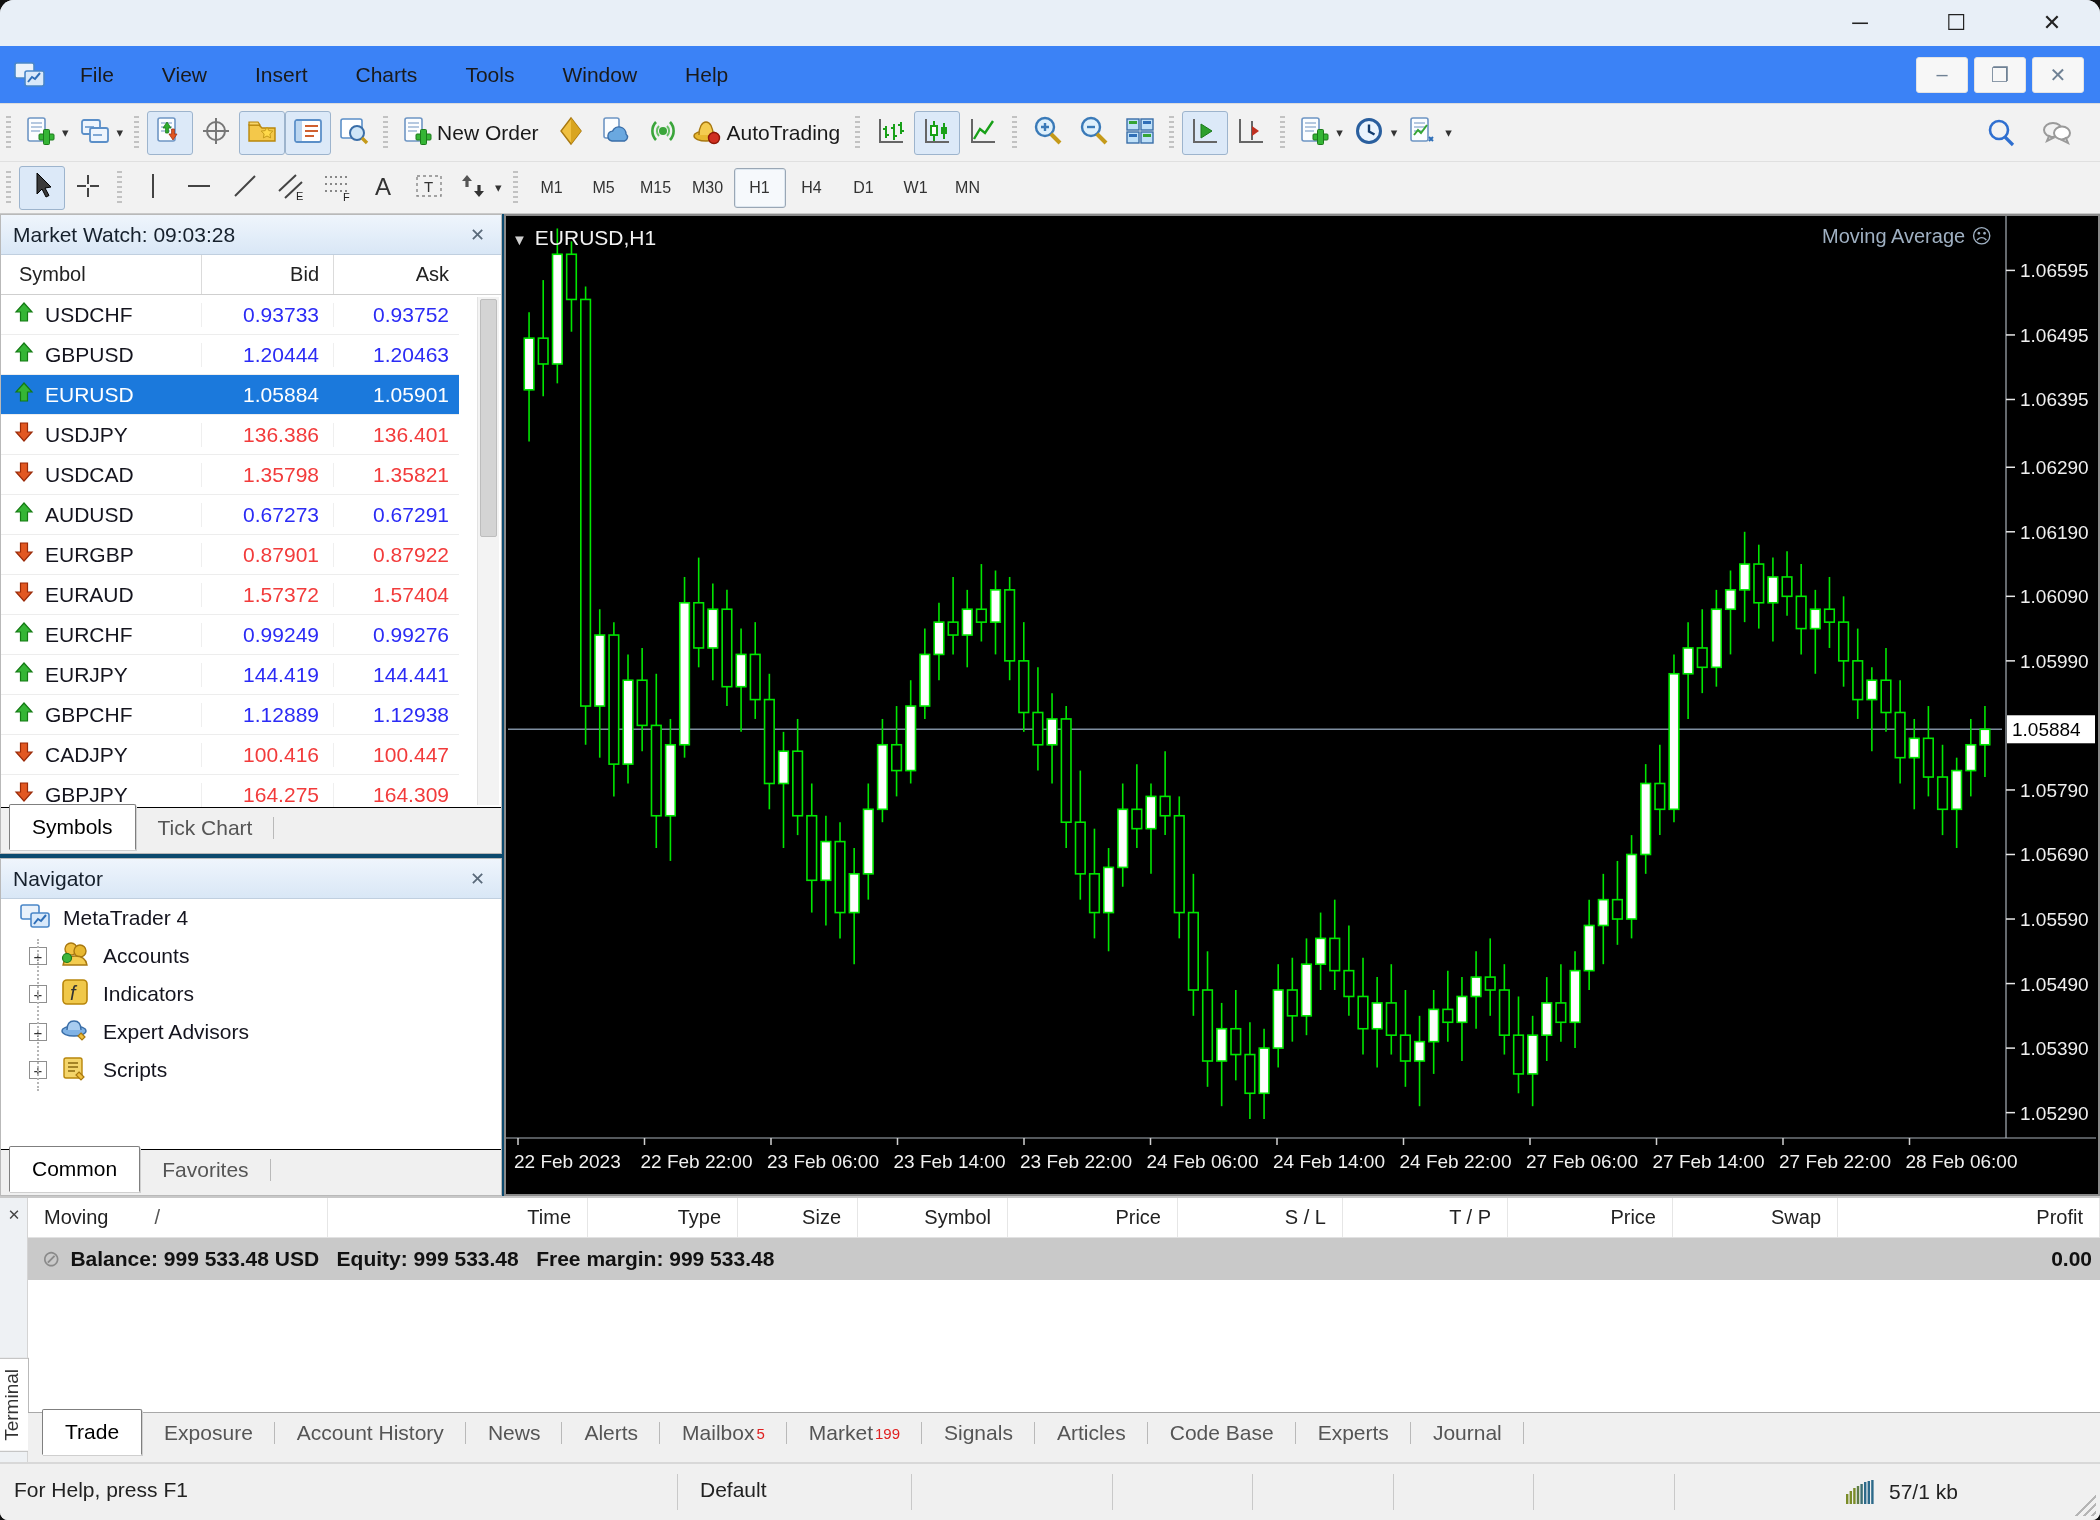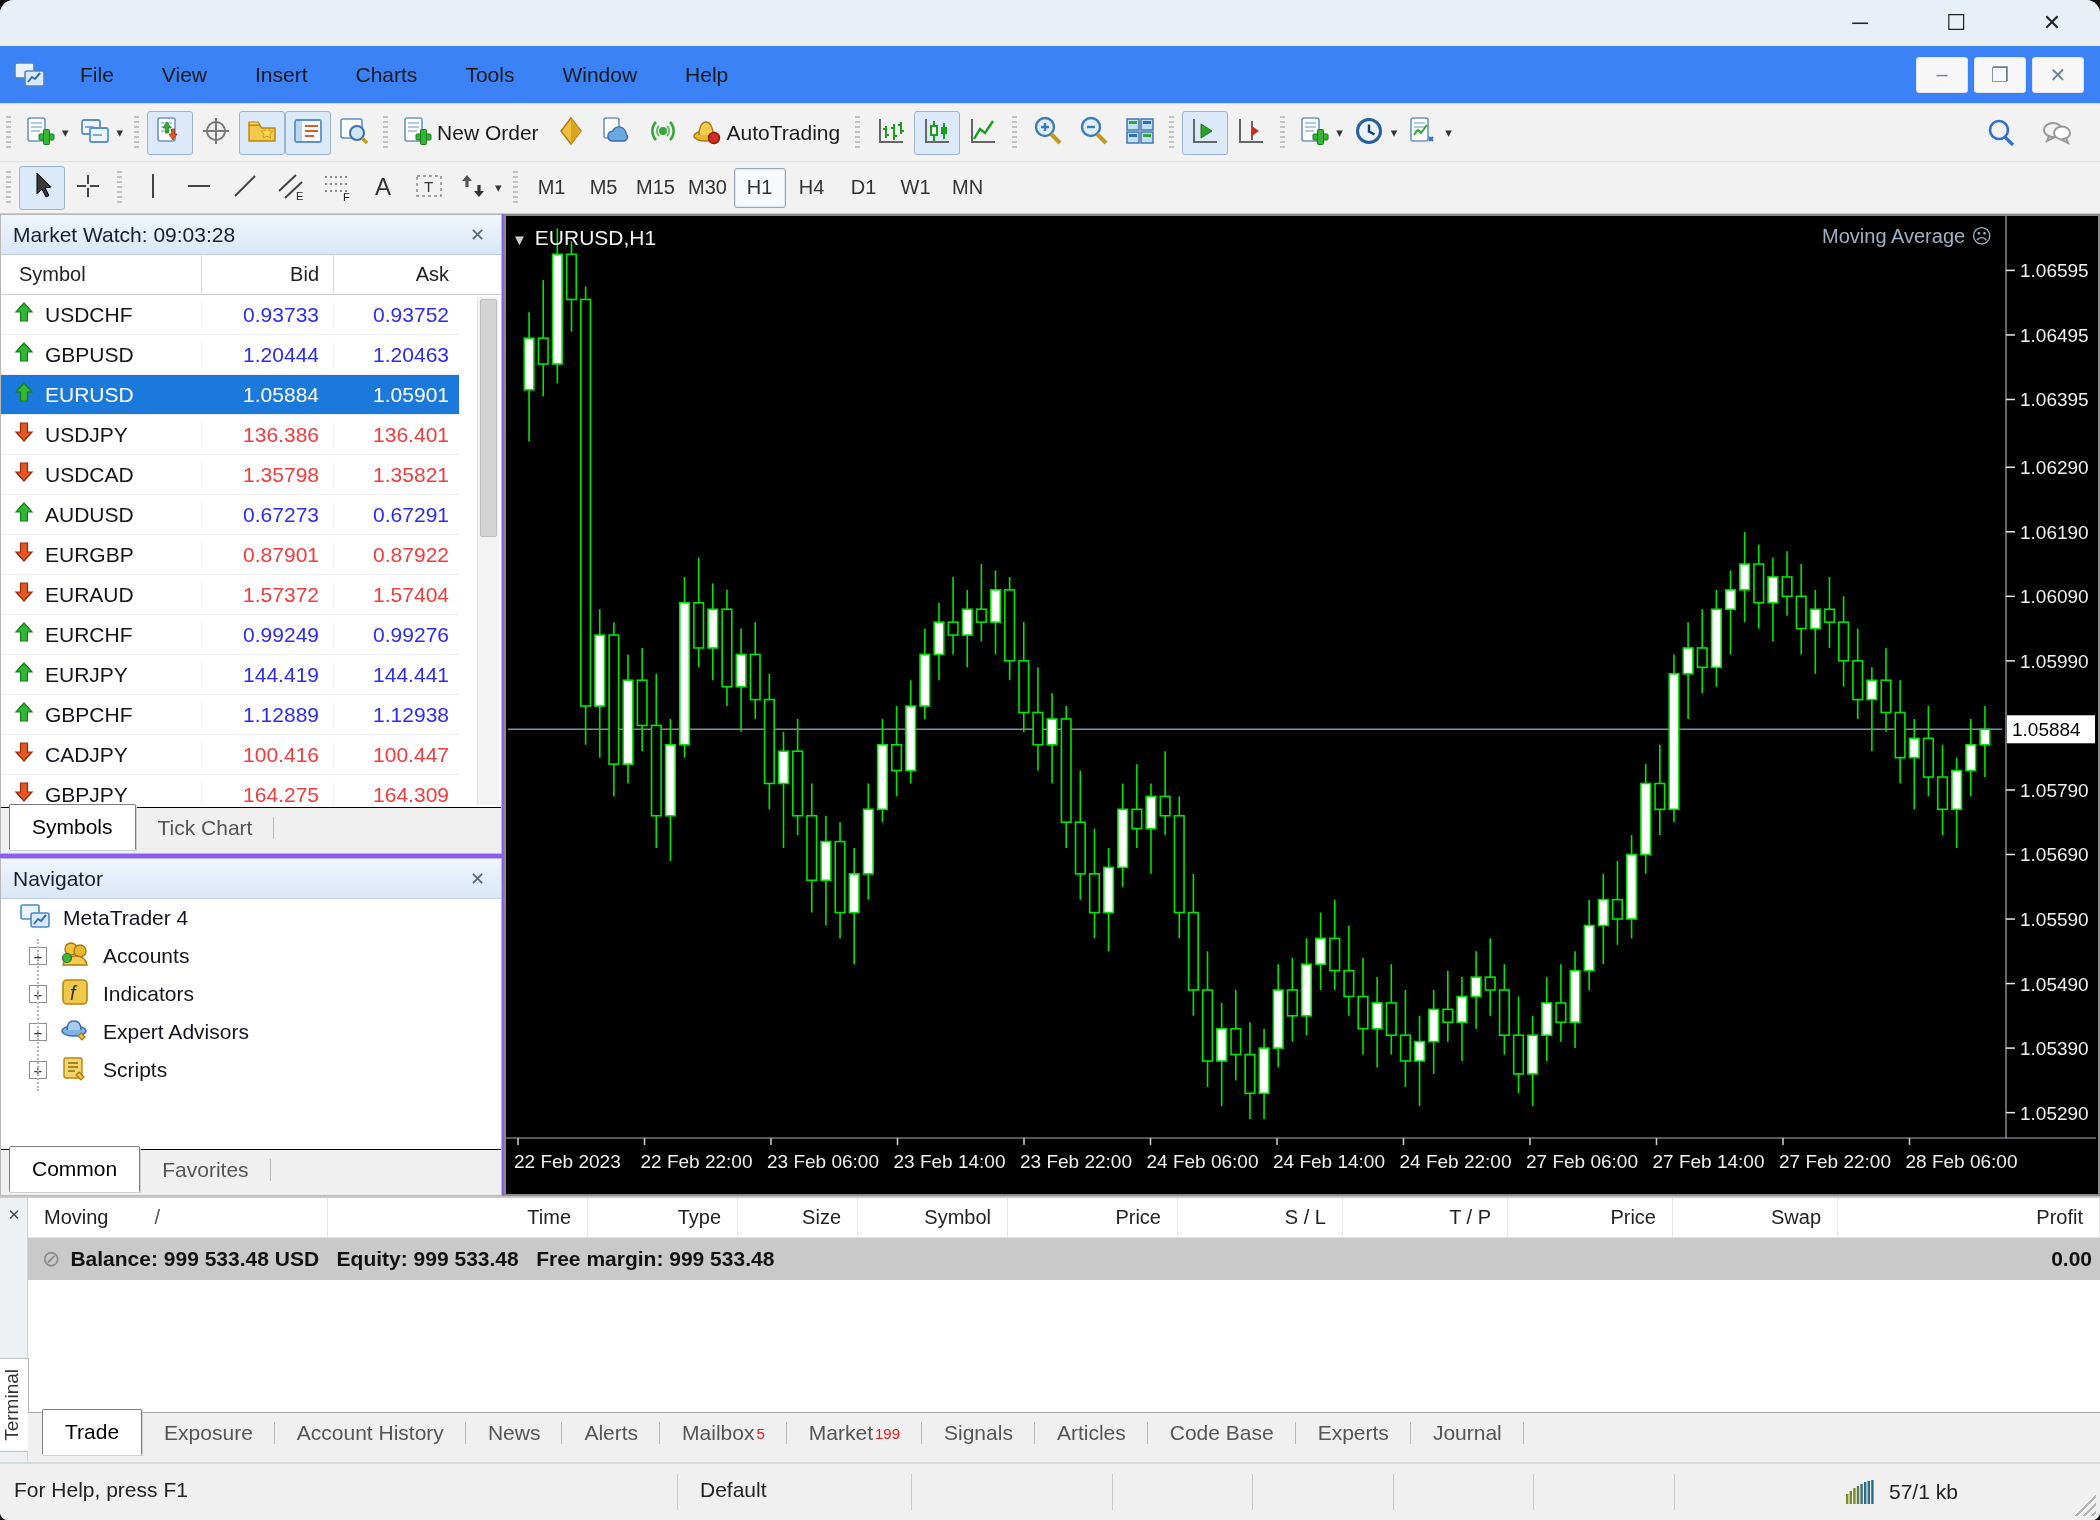--- a/index.html
+++ b/index.html
@@ -20,25 +20,25 @@
 
   
   #toolbar1{position:absolute;left:0;top:104px;width:2100px;height:58px;background:#f2f2f2;display:flex;align-items:center;border-bottom:1px solid #e0e0e0;}
   #toolbar2{position:absolute;left:0;top:162px;width:2100px;height:52px;background:#f2f2f2;display:flex;align-items:center;border-bottom:1px solid #c9c9c9;}
   .tb-handle{width:5px;height:34px;margin:0 8px 0 6px;background:repeating-linear-gradient(to bottom,#c2c2c2 0 2px,transparent 2px 5px);}
   .tb-btn{min-width:46px;height:44px;padding:0 4px;display:flex;align-items:center;justify-content:center;border:1px solid transparent;border-radius:3px;gap:4px;}
   .tb-btn.checked{background:#dcE9f8;border:1px solid #9db4cd;}
   .tb-label{font-size:21px;color:#1a1a1a;white-space:nowrap;padding-right:4px;}
   .dd{font-size:13px;color:#333;margin-left:2px;}
   #tb-right{margin-left:auto;display:flex;align-items:center;padding-right:20px;gap:10px;}
-  .tf-btn{min-width:52px;height:40px;display:flex;align-items:center;justify-content:center;font-size:20px;color:#333;border:1px solid transparent;border-radius:3px;}
+  .tf-btn{min-width:52px;height:40px;display:flex;align-items:center;justify-content:center;font-size:16px;color:#333;border:1px solid transparent;border-radius:3px;}
   .tf-btn.checked{background:#f6f9fc;border:1px solid #9aa7b5;box-shadow:inset 0 0 0 1px #dde7f0;}
 
   
-  #main{position:absolute;left:0;top:214px;width:1818px;height:982px;background:#8b5cf6;}
+  #main{position:absolute;left:0;top:214px;width:1818px;height:982px;background:#0c4a6e;}
 
   .panel{position:absolute;background:#fff;border:1px solid #b9b9b9;}
   .panel-caption{height:40px;background:linear-gradient(#eff5fc,#d9e7f6);border-bottom:1px solid #c0cfdf;display:flex;align-items:center;padding:0 12px;font-size:21px;color:#16202c;}
   .panel-close{margin-left:auto;color:#5a6a7a;font-size:18px;font-weight:bold;padding:0 4px;}
 
   
   #mw-panel{left:0;top:0;width:502px;height:640px;}
   #mw-header{position:absolute;left:0;top:40px;width:100%;height:40px;border-bottom:1px solid #cfcfcf;display:flex;font-size:20px;color:#222;align-items:center;}
   .mw-col-sym{width:200px;padding-left:18px;}
   .mw-col-bid{width:132px;text-align:right;border-left:1px solid #dbdbdb;align-self:stretch;display:flex;align-items:center;justify-content:flex-end;padding-right:14px;}

